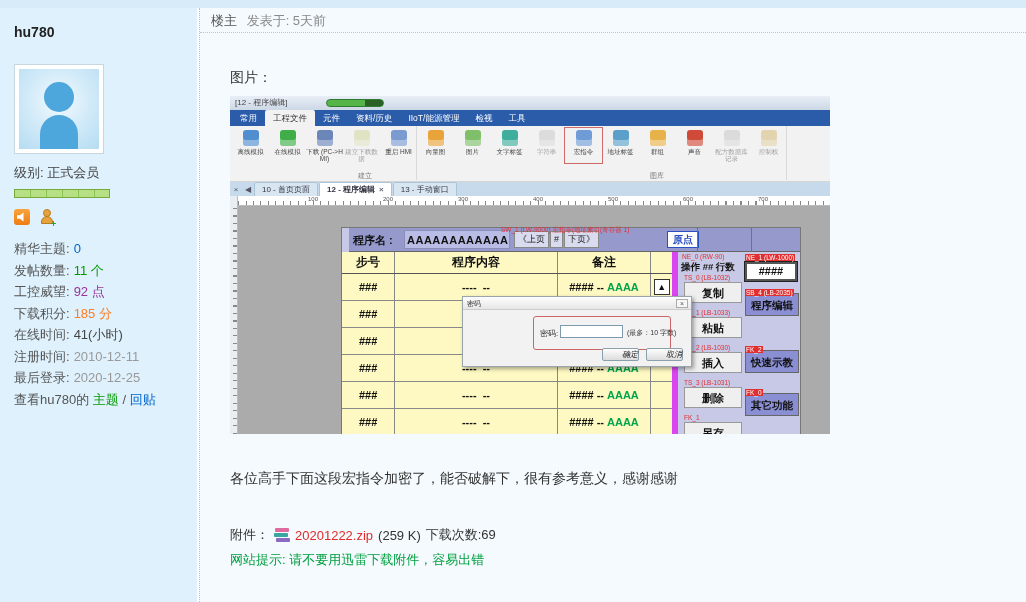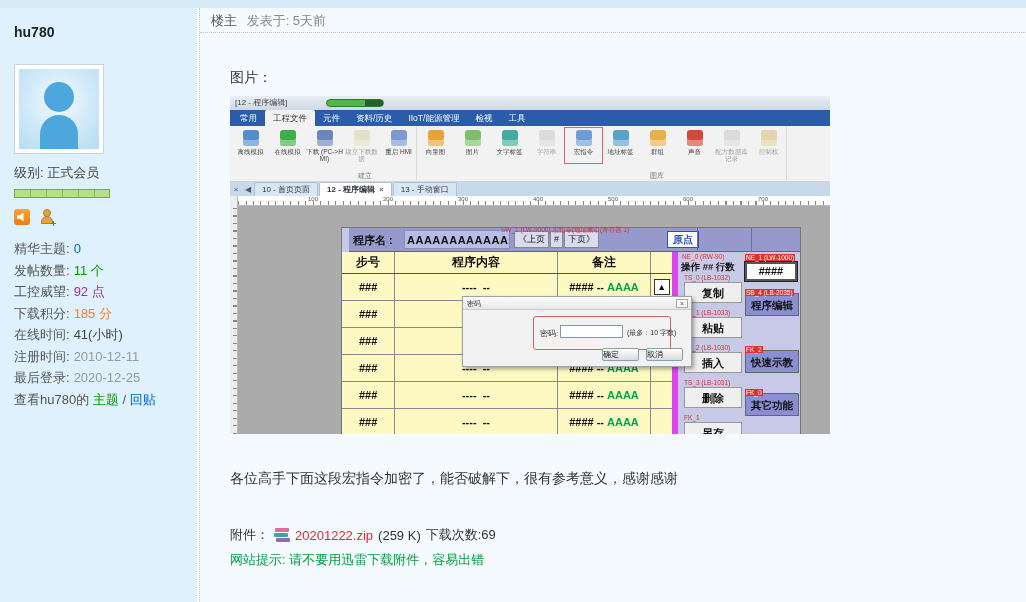--- a/index.html
+++ b/index.html
@@ -130,21 +130,21 @@
   .dlg-title { height:13px; background:linear-gradient(#fdfdfd,#e6e6e6); border-bottom:1px solid #ccc; font-size:7px; color:#333;
                line-height:13px; padding-left:4px; }
   .dlg-close { position:absolute; right:3px; top:2px; width:12px; height:9px; background:#f7f7f7; border:1px solid #aaa;
                font-size:7px; line-height:7px; text-align:center; color:#555; cursor:pointer; }
   .dlg-red { position:absolute; left:70px; top:19px; width:138px; height:34px; border:1px solid #c66; border-radius:3px; }
   .dlg-field-label { position:absolute; left:77px; top:31px; font-size:8px; color:#333; }
   .dlg-input { position:absolute; left:97px; top:28px; width:63px; height:13px; background:#fff; border:1px solid #7d99ad; }
   .dlg-hint { position:absolute; left:164px; top:31px; font-size:7px; color:#333; }
   .dlg-btns { position:absolute; right:8px; bottom:5px; display:flex; gap:7px; }
   .dlg-btn { width:37px; height:13px; background:linear-gradient(#fefefe,#dcdcdc); border:1px solid #8aa0ad; border-radius:2px;
-             font-size:8px; color:#222; text-align:left; line-height:12px; cursor:pointer; }
+             font-size:8px; color:#222; text-align:right; line-height:12px; cursor:pointer;font-style:italic; }
 </style>
 </head>
 <body>
 
 <div class="page">
   <div class="topstrip"></div>
   <div class="cols">
 
     <aside class="sidebar">
       <div class="uname">hu780</div>

